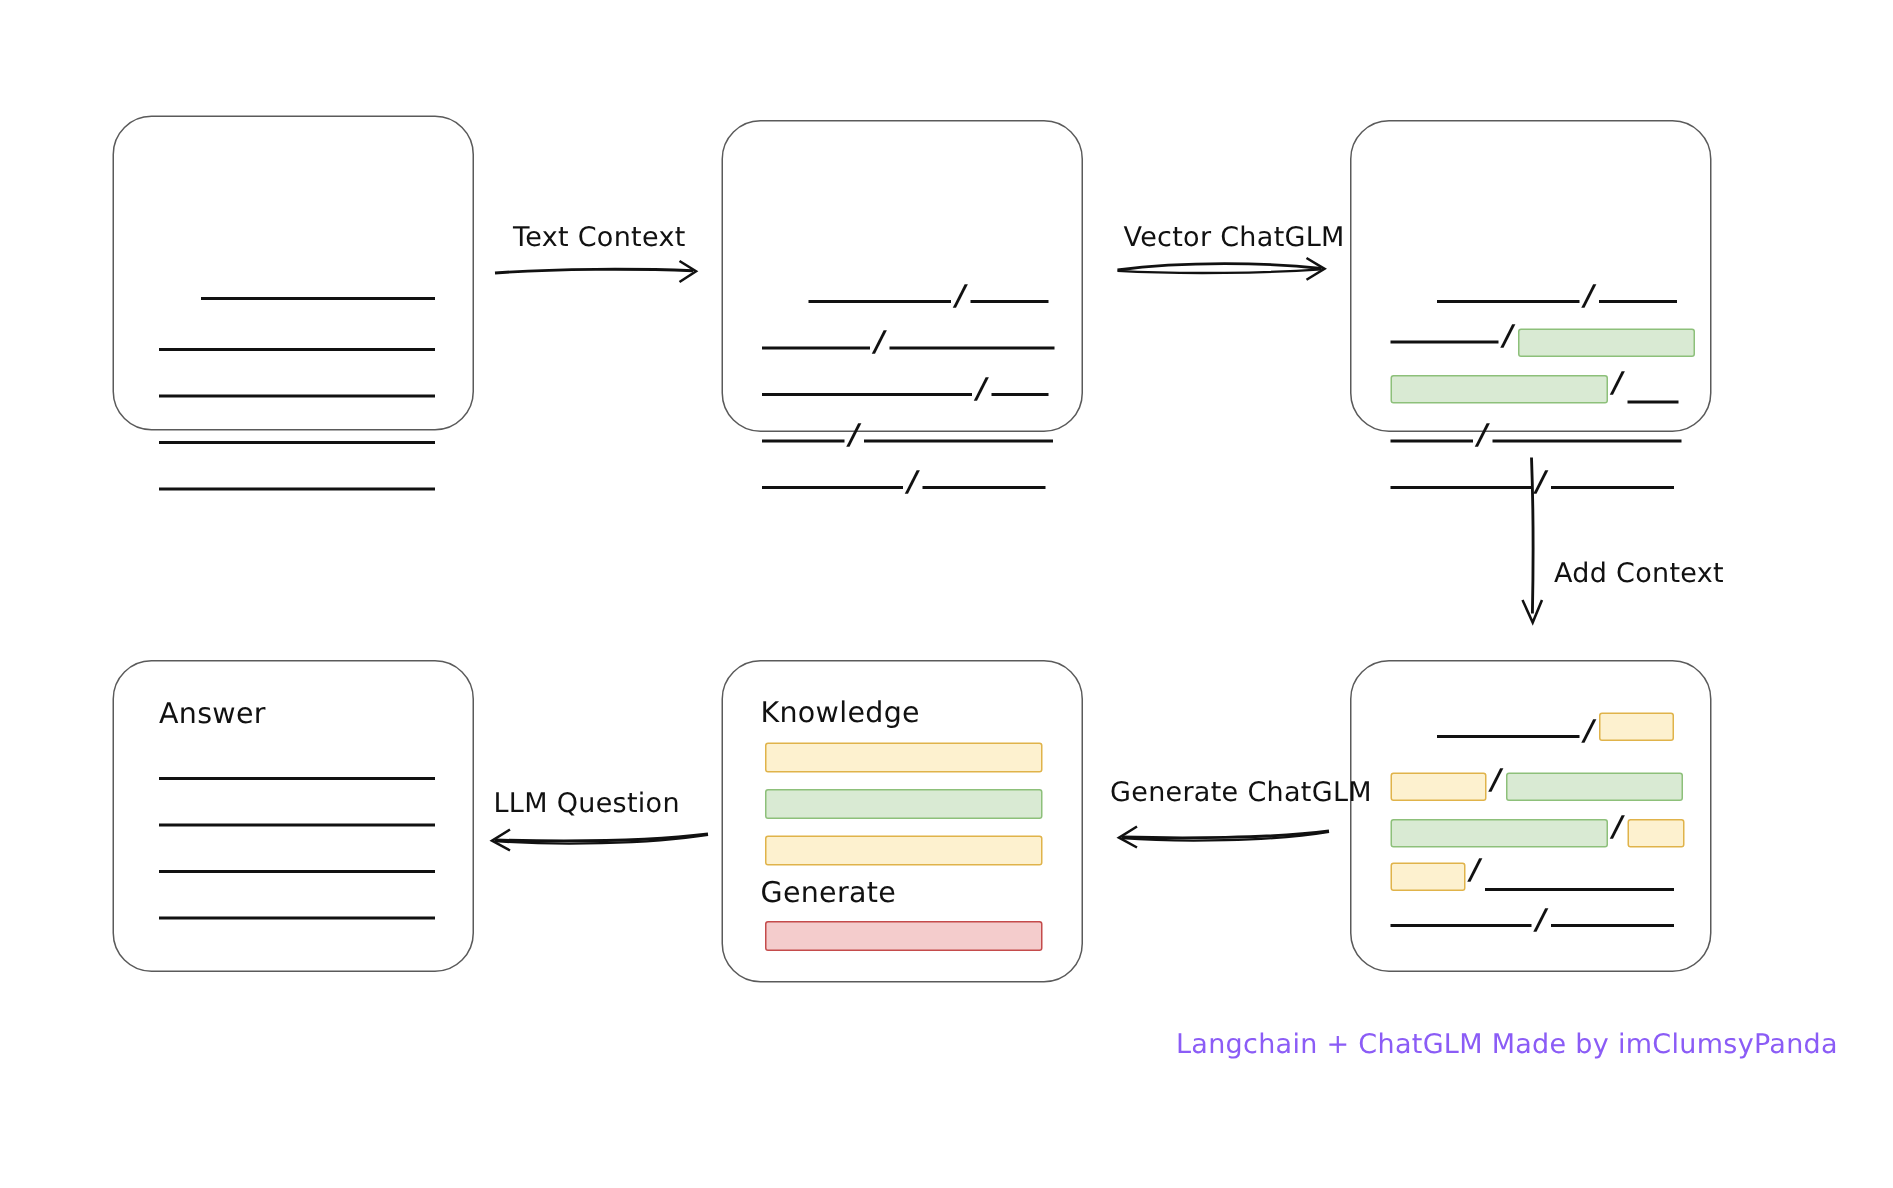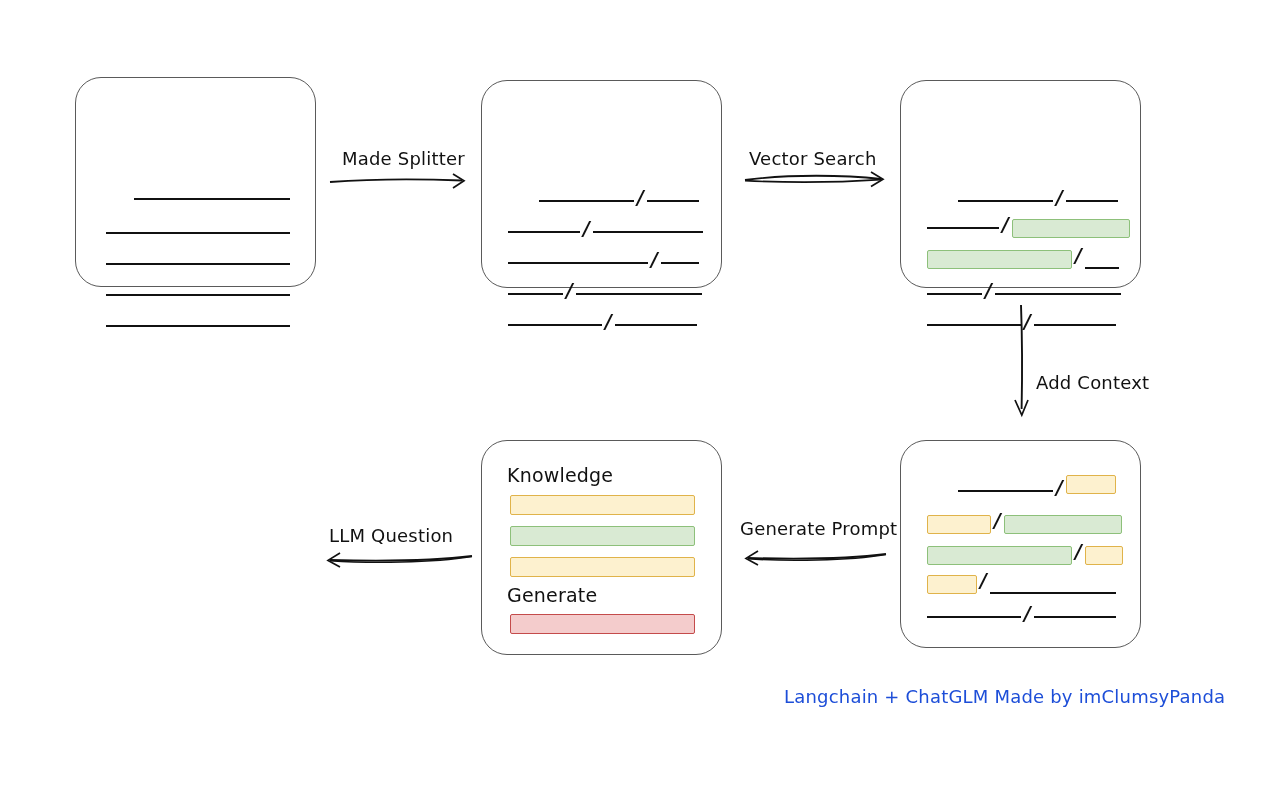--- a/index.html
+++ b/index.html
@@ -72,21 +72,21 @@
     position:absolute;
     font-size:18px;
     color:#111;
     white-space:nowrap;
     letter-spacing:.2px;
   }
 
   .footer{
     position:absolute;
     font-size:18px;
-    color:#1d4ed8;
+    color:#8b5cf6;
     white-space:nowrap;
     letter-spacing:.2px;
   }
 
   svg.arrow{position:absolute;overflow:visible;}
   svg.arrow path,svg.arrow polyline{fill:none;stroke:#111;}
 </style>
 </head>
 <body>
 
@@ -105,21 +105,21 @@
       </div>
       <div class="row" style="left:30px;top:207px;">
         <span class="seg" style="width:184px;"></span>
       </div>
       <div class="row" style="left:30px;top:238px;">
         <span class="seg" style="width:184px;"></span>
       </div>
     </div>
   </div>
 
-  <div class="arrow-label" style="left:342px;top:148px;">Made Splitter</div>
+  <div class="arrow-label" style="left:342px;top:148px;">Text Context</div>
   <svg class="arrow" style="left:330px;top:170px;" width="140" height="22" viewBox="0 0 140 22">
     <path d="M0,12 C40,9 95,9 132,10.5" stroke-width="1.9"></path>
     <path d="M123,4 L134,10.8 L123,18" stroke-width="1.7"></path>
   </svg>
 
   <div class="box" style="left:481px;top:80px;width:241px;height:208px;">
     <div class="lines">
       <div class="row" style="left:57px;top:110px;">
         <span class="seg" style="width:95px;"></span>
         <span class="slash">/</span>
@@ -141,21 +141,21 @@
         <span class="seg" style="width:126px;"></span>
       </div>
       <div class="row" style="left:26px;top:234px;">
         <span class="seg" style="width:94px;"></span>
         <span class="slash">/</span>
         <span class="seg" style="width:82px;"></span>
       </div>
     </div>
   </div>
 
-  <div class="arrow-label" style="left:749px;top:148px;">Vector Search</div>
+  <div class="arrow-label" style="left:749px;top:148px;">Vector ChatGLM</div>
   <svg class="arrow" style="left:745px;top:168px;" width="145" height="24" viewBox="0 0 145 24">
     <path d="M0,12 C45,6 100,7 136,11" stroke-width="1.9"></path>
     <path d="M0,12.6 C45,15 100,14 136,11.6" stroke-width="1.6"></path>
     <path d="M126,4 L138,11.2 L126,18.5" stroke-width="1.7"></path>
   </svg>
 
   <div class="box" style="left:900px;top:80px;width:241px;height:208px;">
     <div class="lines">
       <div class="row" style="left:57px;top:110px;">
         <span class="seg" style="width:95px;"></span>
@@ -214,21 +214,21 @@
         <span class="seg" style="width:126px;transform:translateY(9px);"></span>
       </div>
       <div class="row" style="left:26px;top:166px;">
         <span class="seg" style="width:94px;"></span>
         <span class="slash">/</span>
         <span class="seg" style="width:82px;"></span>
       </div>
     </div>
   </div>
 
-  <div class="arrow-label" style="left:740px;top:518px;">Generate Prompt</div>
+  <div class="arrow-label" style="left:740px;top:518px;">Generate ChatGLM</div>
   <svg class="arrow" style="left:738px;top:548px;" width="148" height="22" viewBox="0 0 148 22">
     <path d="M148,6 C110,11 48,11 10,10" stroke-width="1.9"></path>
     <path d="M148,6.6 C110,13 48,13.5 10,10.8" stroke-width="1.5"></path>
     <path d="M20,3 L8,10.4 L20,17" stroke-width="1.7"></path>
   </svg>
 
   <div class="box" style="left:481px;top:440px;width:241px;height:215px;padding-left:20px;">
     <div class="box-inner">
       <div class="panel-label" style="left:25px;top:23px;">Knowledge</div>
       <div class="bar yellow" style="left:28px;top:54px;width:185px;"></div>
@@ -239,16 +239,33 @@
     </div>
   </div>
 
   <div class="arrow-label" style="left:329px;top:525px;">LLM Question</div>
   <svg class="arrow" style="left:320px;top:550px;" width="152" height="22" viewBox="0 0 152 22">
     <path d="M152,6 C112,11 50,11 10,10" stroke-width="1.9"></path>
     <path d="M152,6.6 C112,13 50,13.5 10,10.8" stroke-width="1.5"></path>
     <path d="M20,3 L8,10.4 L20,17" stroke-width="1.7"></path>
   </svg>
 
+  <div class="box" style="left:75px;top:440px;width:241px;height:208px;">
+    <div class="box-inner">
+      <div class="panel-label" style="left:30px;top:24px;">Answer</div>
+      <div class="row" style="left:30px;top:68px;">
+        <span class="seg" style="width:184px;"></span>
+      </div>
+      <div class="row" style="left:30px;top:99px;">
+        <span class="seg" style="width:184px;"></span>
+      </div>
+      <div class="row" style="left:30px;top:130px;">
+        <span class="seg" style="width:184px;"></span>
+      </div>
+      <div class="row" style="left:30px;top:161px;">
+        <span class="seg" style="width:184px;"></span>
+      </div>
+    </div>
+  </div>
 
   <div class="footer" style="left:784px;top:686px;">Langchain + ChatGLM Made by imClumsyPanda</div>
 
 </div>
 
 </body></html>

